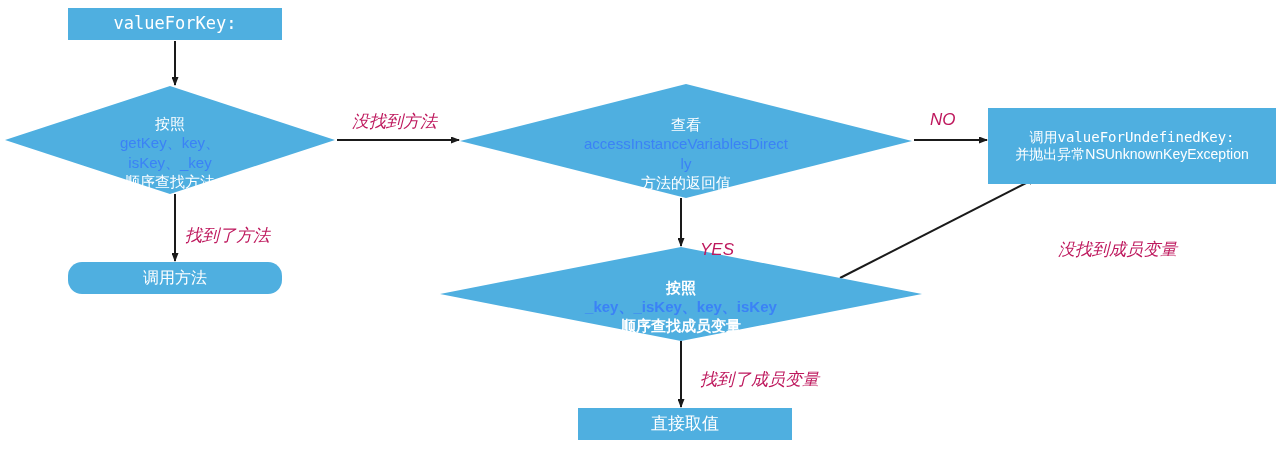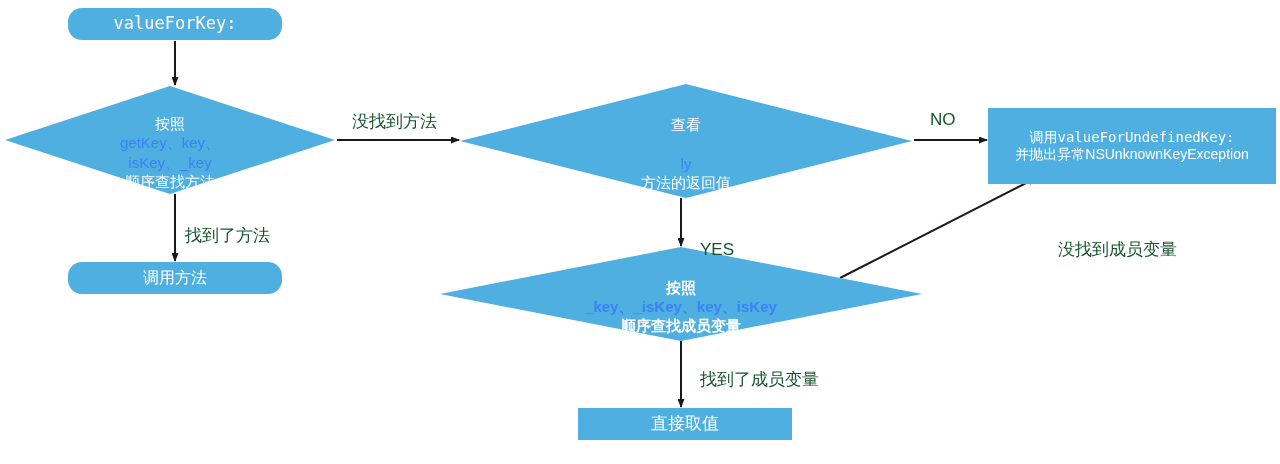--- a/index.html
+++ b/index.html
@@ -73,30 +73,30 @@
   .dark {
     color: #3b82f6;
   }
   .bold {
     font-weight: bold;
   }
 
   
   .edge-label {
     position: absolute;
-    color: #14532d;
+    color: #be185d;
     white-space: nowrap;
     z-index: 4;
+    font-style: italic;
   }
 
   
   #node-valueforkey {
     left: 68px;  top: 8px;   width: 214px; height: 32px;
     font-size: 17px;
-    border-radius: 14px;
   }
   #node-method-lookup {
     left: 5px;   top: 86px;  width: 330px; height: 108px;
     font-size: 15px;
   }
   #node-call-method {
     left: 68px;  top: 262px; width: 214px; height: 32px;
     font-size: 16px;
     border-radius: 14px;
   }
@@ -165,21 +165,21 @@
 </div>
 
 <div class="node box" id="node-call-method">
   <span class="label">调用方法</span>
 </div>
 
 <div class="node diamond" id="node-access-ivars">
   <span class="shape"></span>
   <span class="label">
     <span>查看</span><br>
-    <br>
+    <span class="dark">accessInstanceVariablesDirect</span><br>
     <span class="dark">ly</span><br>
     <span>方法的返回值</span>
   </span>
 </div>
 
 <div class="node diamond" id="node-ivar-lookup">
   <span class="shape"></span>
   <span class="label bold">
     <span>按照</span><br>
     <span class="dark">_key、_isKey、key、isKey</span><br>

